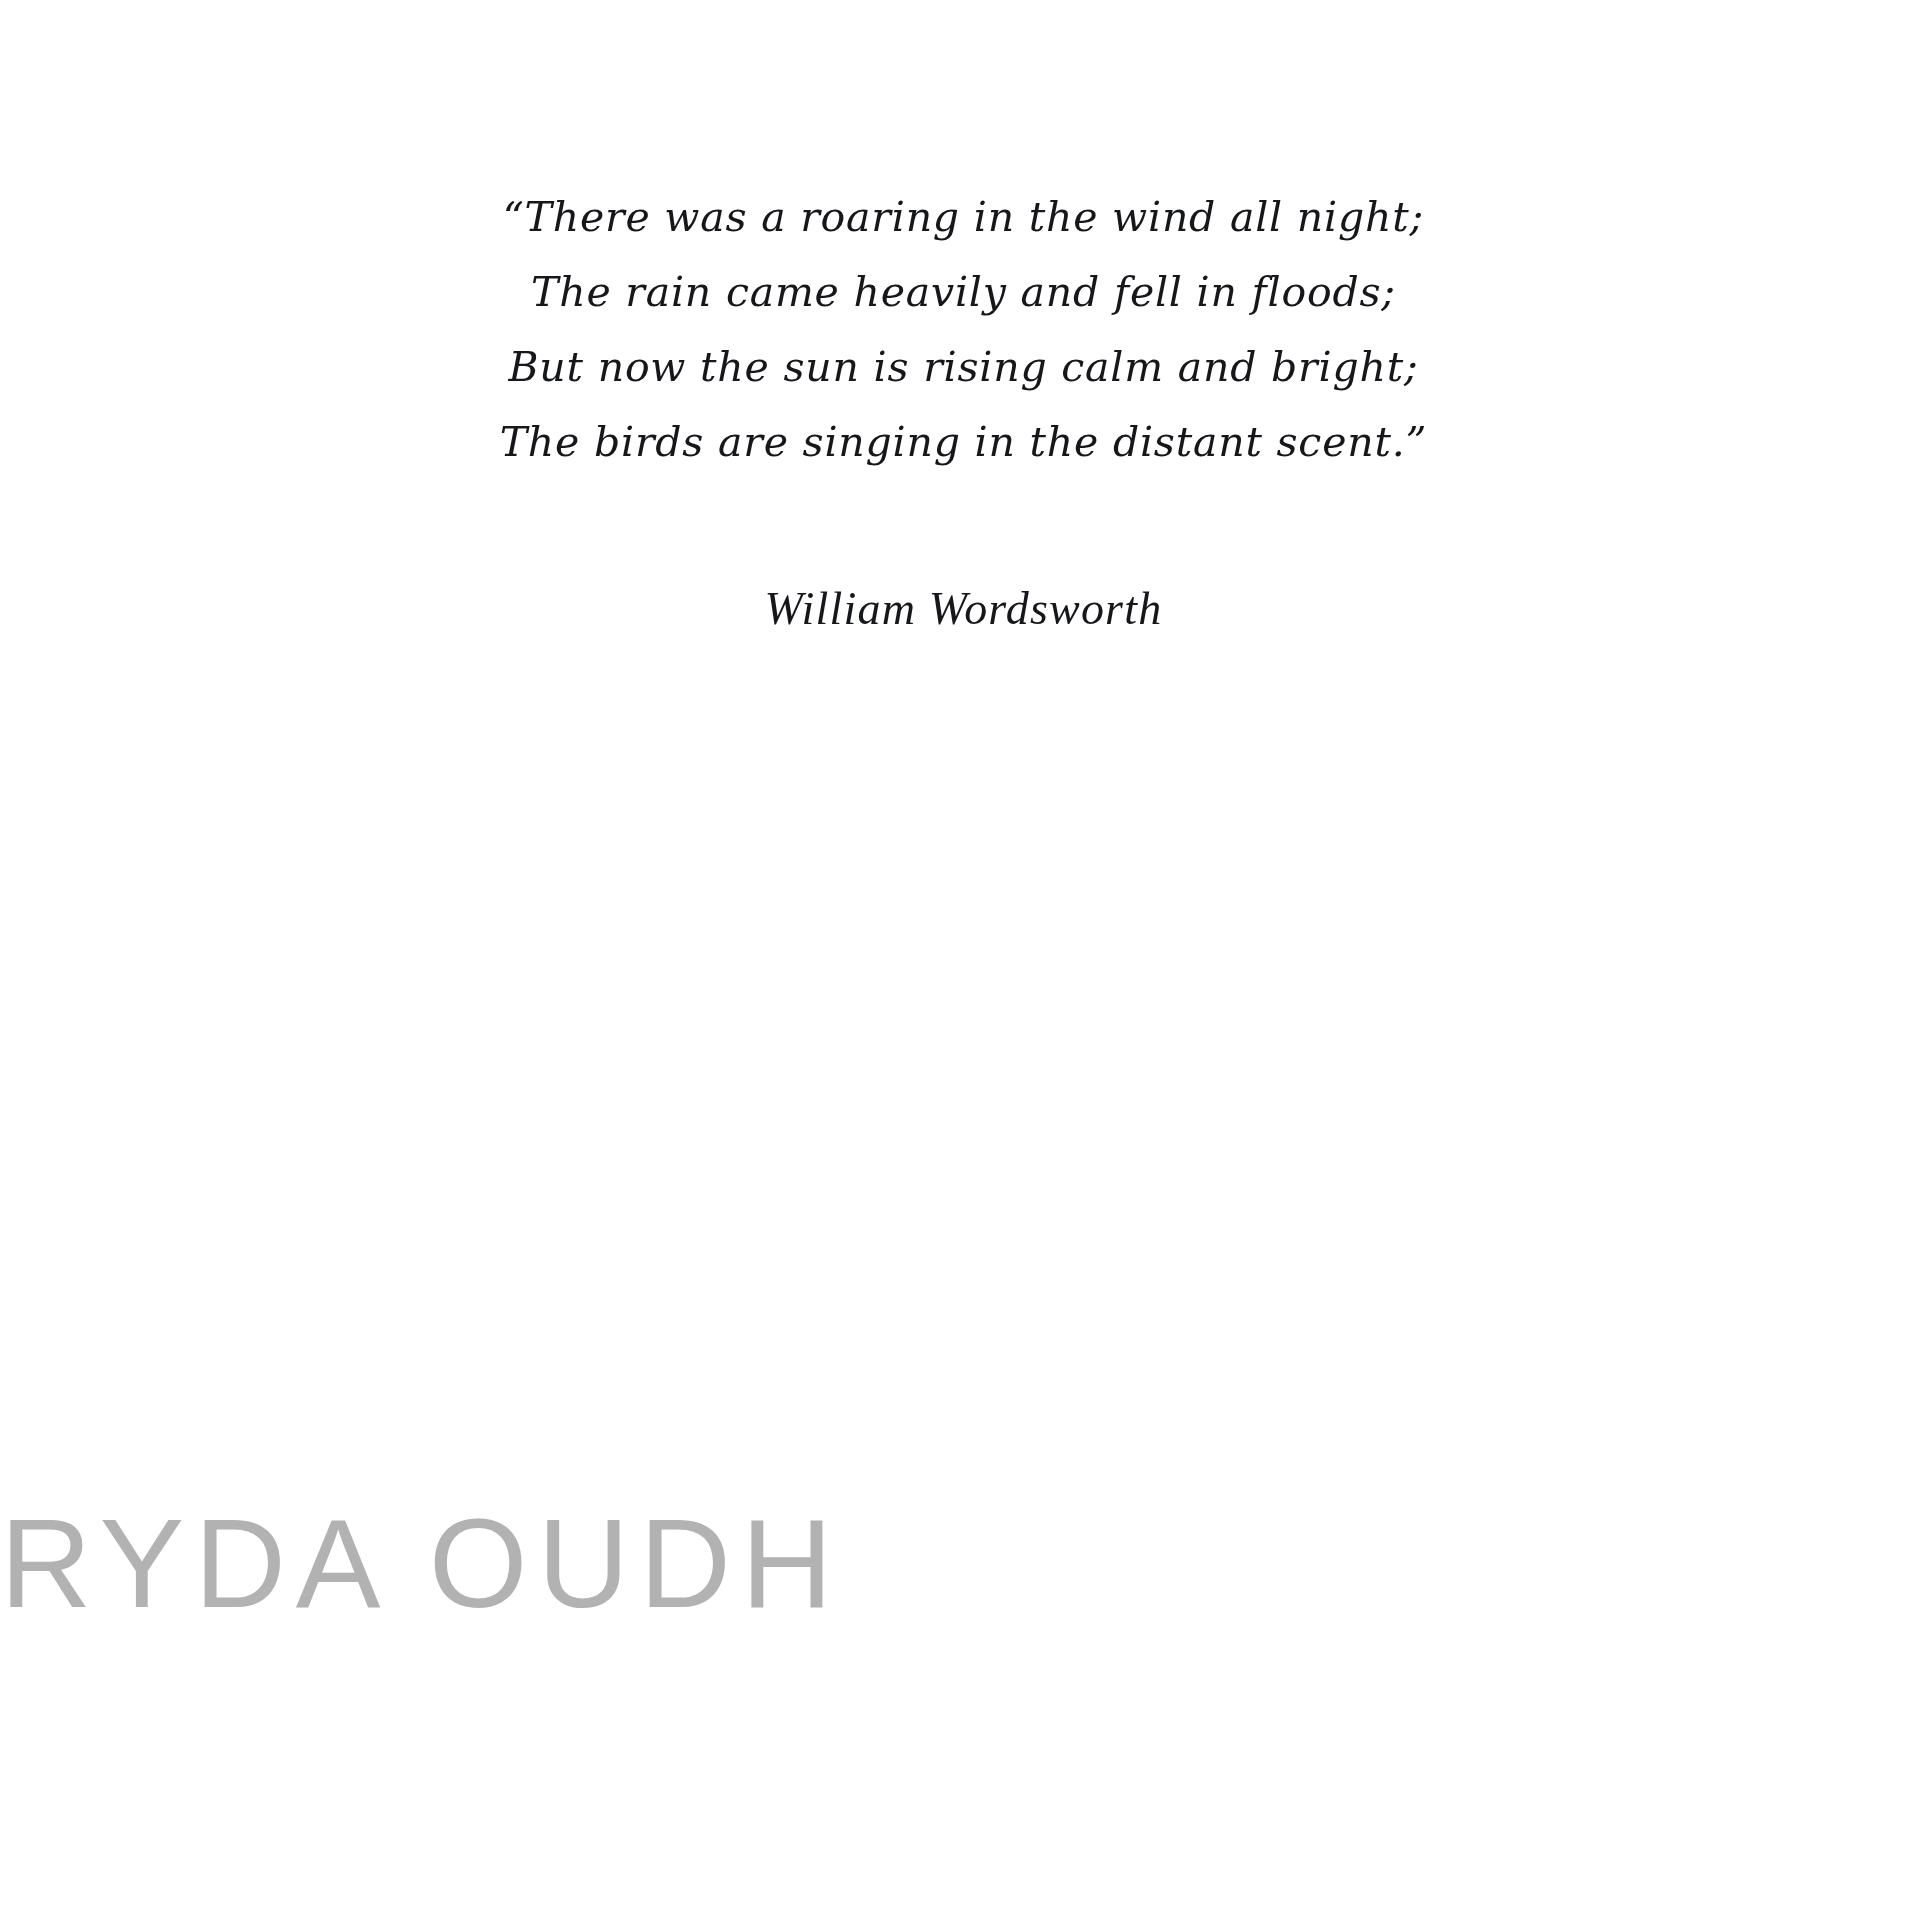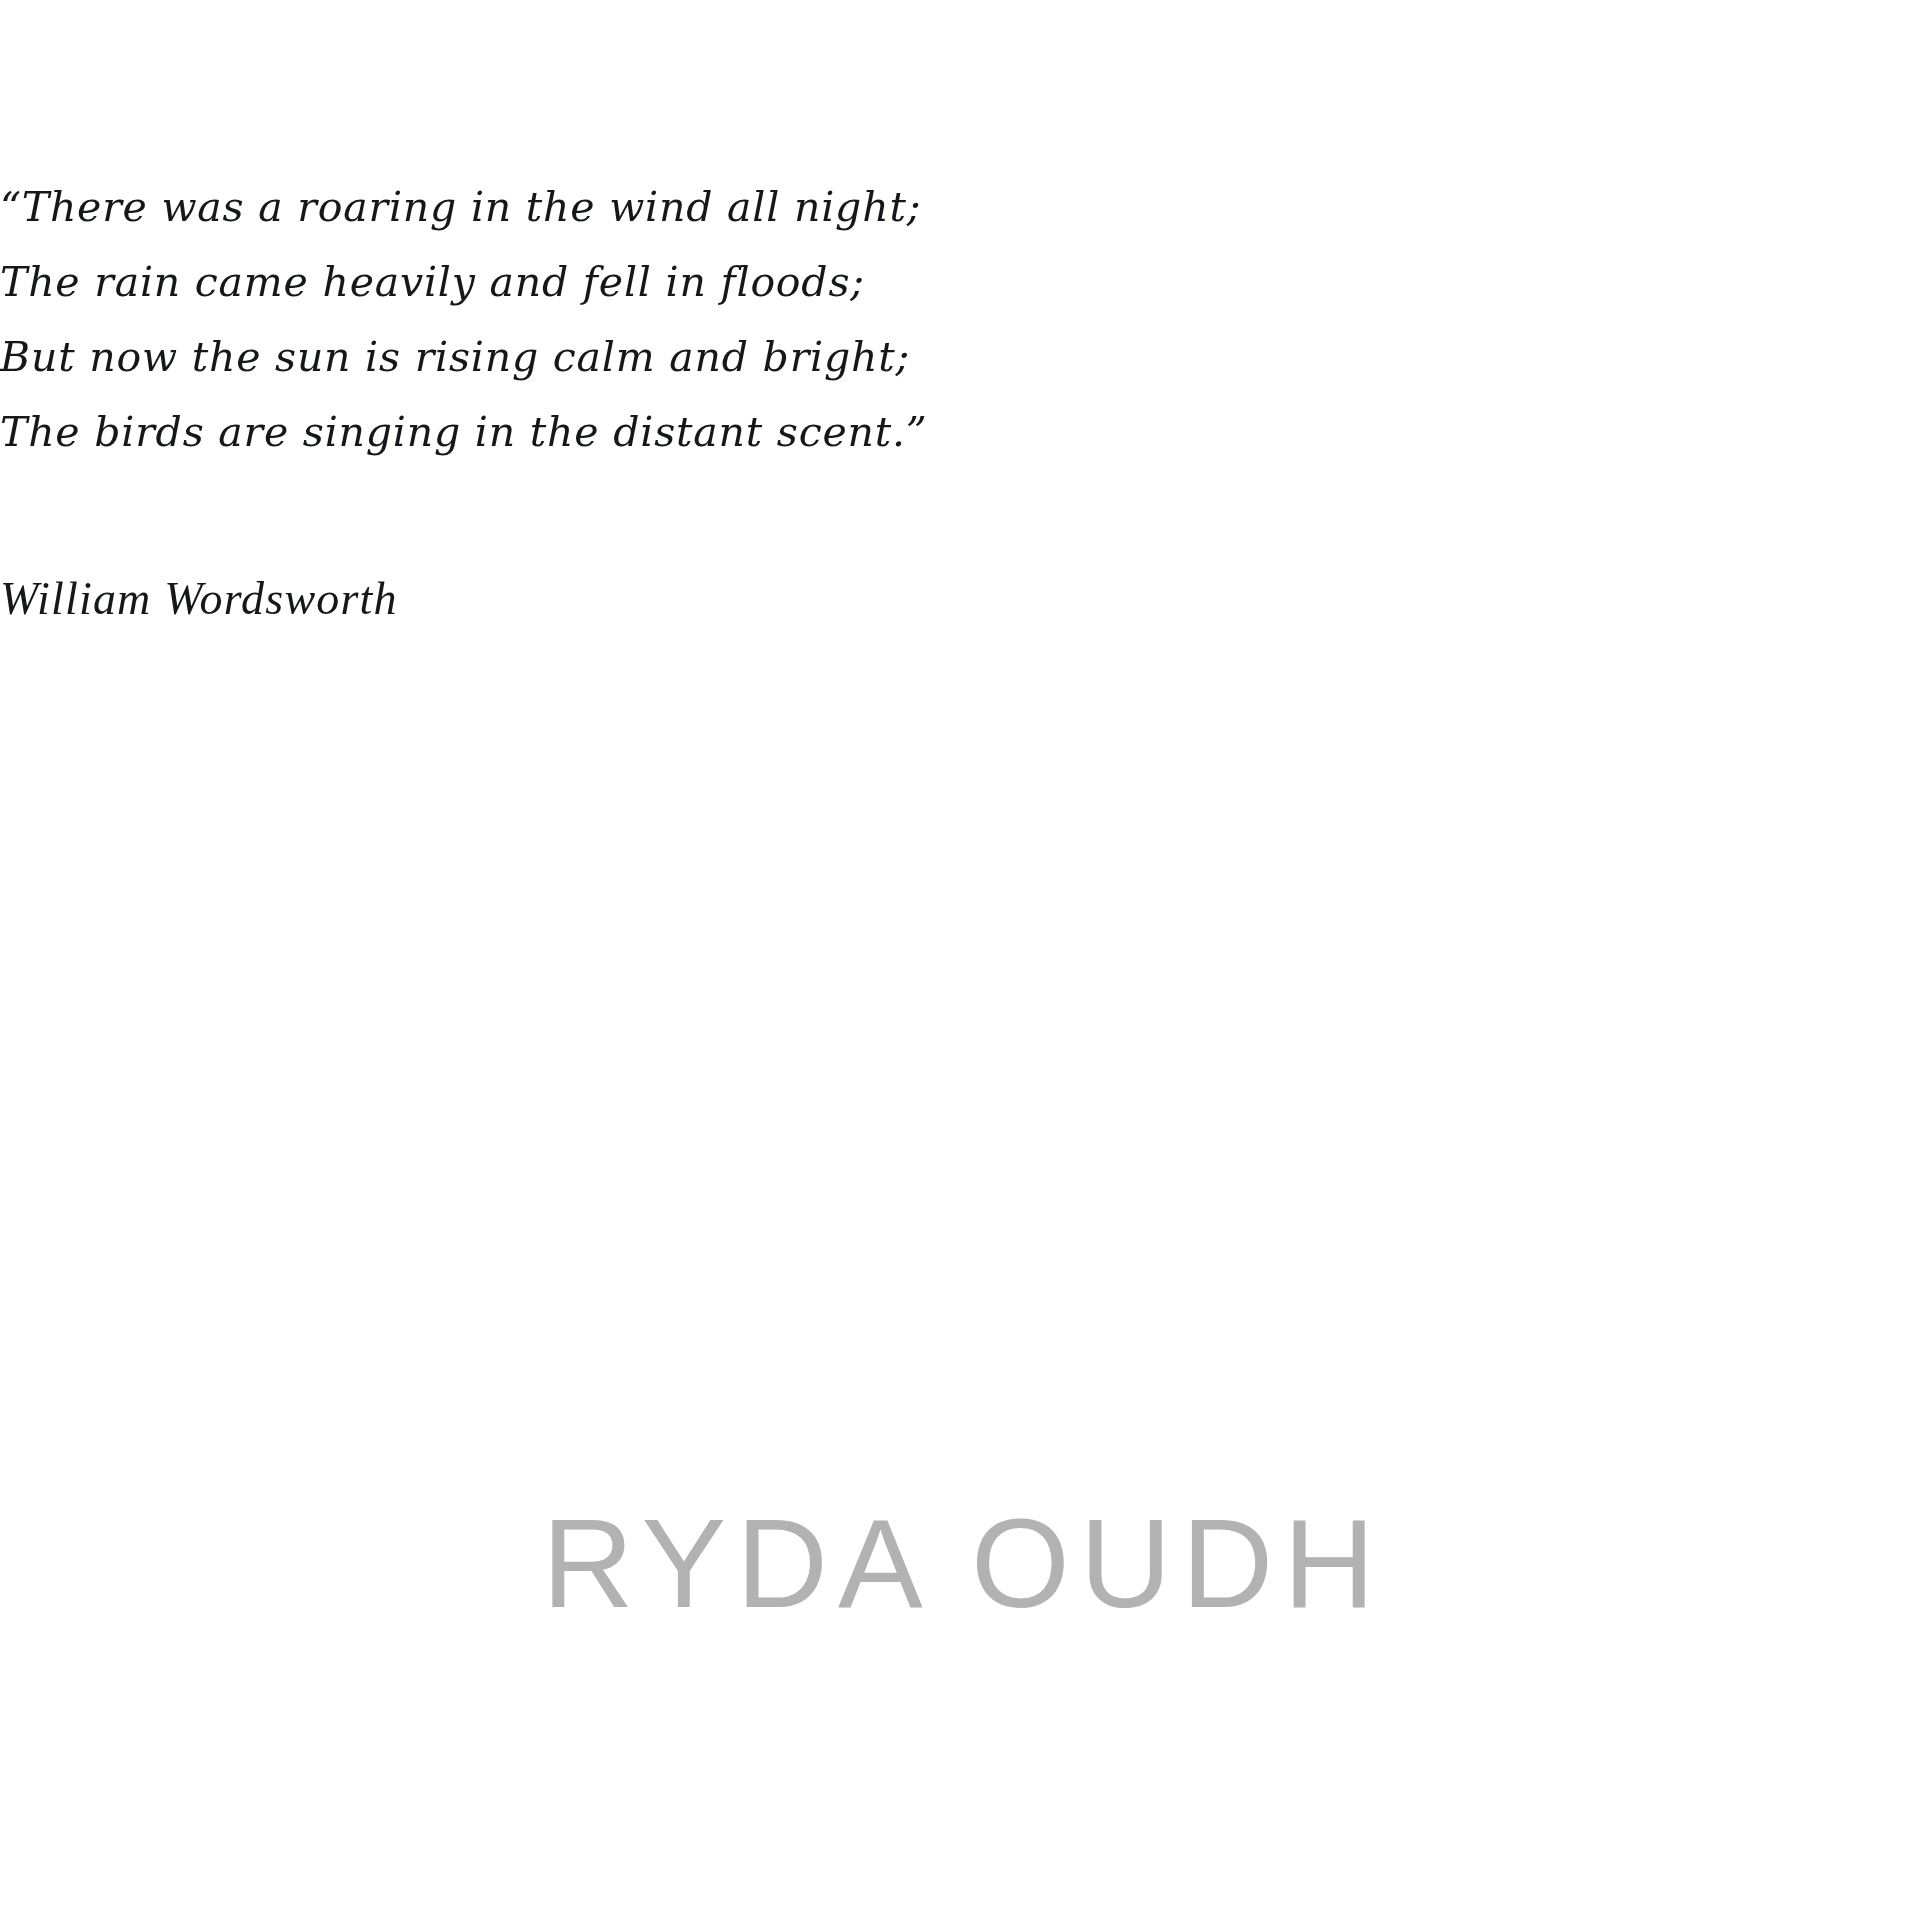--- a/index.html
+++ b/index.html
@@ -20,22 +20,22 @@
     width: 1927px;
     height: 1927px;
     background: #ffffff;
   }
 
   
   .poem-block {
     position: absolute;
     left: 0;
     right: 0;
-    top: 170px;
-    text-align: left;
+    top: 180px;
+    text-align: center;
   }
 
   .poem-line {
     font-family: "DejaVu Serif", "Liberation Serif", serif;
     font-style: italic;
     font-size: 41px;
     line-height: 75px;
     letter-spacing: 0.8px;
     color: #15171a;
     white-space: pre;
@@ -50,21 +50,21 @@
     letter-spacing: 1.2px;
     color: #15171a;
   }
 
   
   .brand-wrap {
     position: absolute;
     left: 0;
     right: 0;
     top: 1495px;
-    text-align: center;
+    text-align: left;
   }
 
   .brand-name {
     font-family: "Liberation Sans", sans-serif;
     font-weight: 400;
     font-size: 127px;
     line-height: 137px;
     letter-spacing: 10px;
     color: #b2b2b2;
     white-space: pre;

